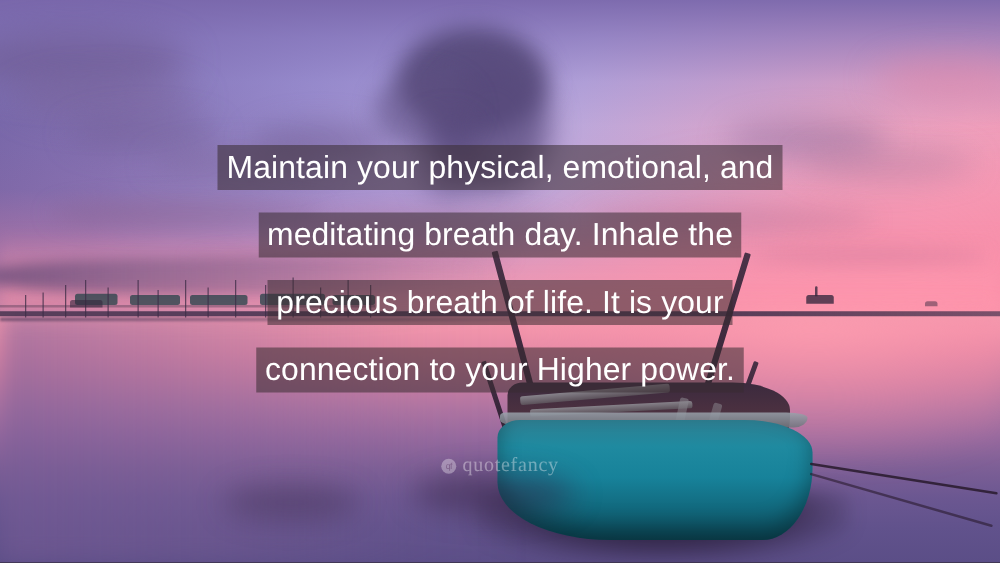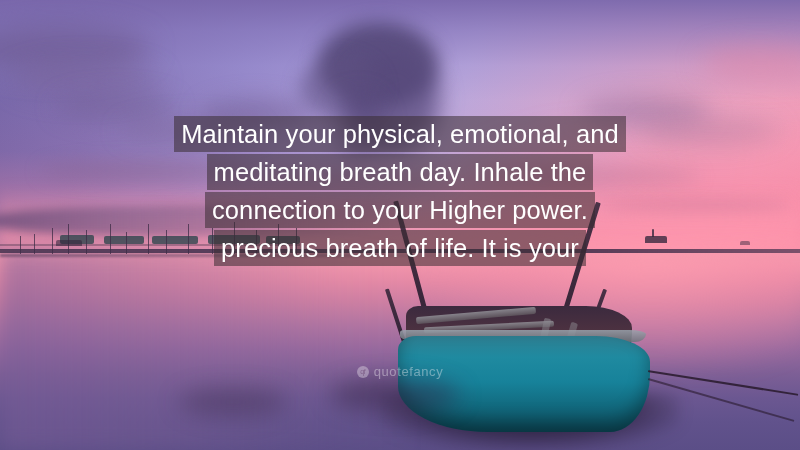--- a/index.html
+++ b/index.html
@@ -281,21 +281,21 @@
   }
   .quote-line {
     display: block;
     background: rgba(56,44,50,0.55);
     color: #ffffff;
     font-family: "Liberation Sans", sans-serif;
     font-size: 25.5px;
     line-height: 36px;
     letter-spacing: 0.1px;
     padding: 0 7px;
-    margin-bottom: 2px;
+    margin-bottom: 18px;
     white-space: nowrap;
     text-align: center;
   }
 
   .author-line {
     position: absolute;
     left: 0; top: 316px;
     width: 800px;
     text-align: center;
   }
@@ -329,22 +329,22 @@
     display: flex;
     align-items: center;
     justify-content: center;
     font-size: 7px;
     color: #8a6a86;
     font-family: "Liberation Sans", sans-serif;
     letter-spacing: -0.5px;
   }
   .wm-text {
     color: rgba(250,246,250,0.92);
-    font-family: Liberation Sans, sans-serif;
-    font-size: 13px;
+    font-family: Liberation Serif, serif;
+    font-size: 16px;
     letter-spacing: 0.6px;
   }
 </style>
 </head>
 <body>
 
 <div id="quote-poster">
 
   <div class="sky"></div>
   <div class="sky-glow-right"></div>
@@ -427,22 +427,22 @@
     <div class="rope" style="left:648px; top:370px; width:152px; transform: rotate(9deg);"></div>
     <div class="rope" style="left:648px; top:378px; width:152px; transform: rotate(16deg); opacity:0.7;"></div>
 
     <div class="fg-reflection" style="left:330px; top:378px; width:130px; height:34px; background:rgba(48,32,62,0.45);"></div>
     <div class="fg-reflection" style="left:178px; top:388px; width:110px; height:28px; background:rgba(52,34,64,0.35);"></div>
   </div>
 
   <div class="quote-block">
     <span class="quote-line">Maintain your physical, emotional, and</span>
     <span class="quote-line">meditating breath day. Inhale the</span>
+    <span class="quote-line">precious breath of life. It is your</span>
     <span class="quote-line">connection to your Higher power.</span>
-    <span class="quote-line">precious breath of life. It is your</span>
   </div>
 
 
   <div class="watermark">
     <span class="wm-badge">qf</span>
     <span class="wm-text">quotefancy</span>
   </div>
 
 </div>
 

